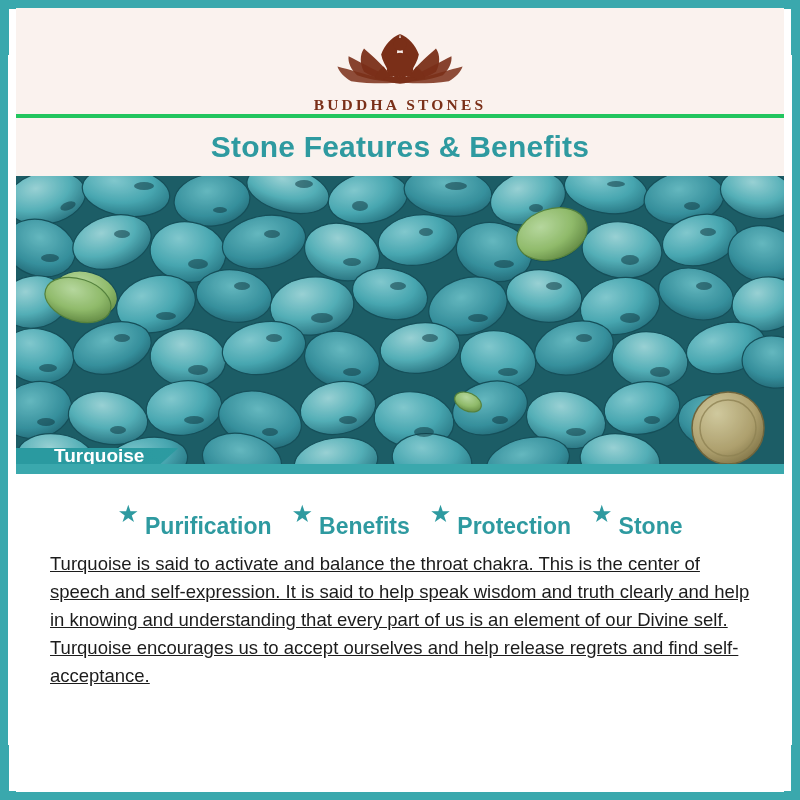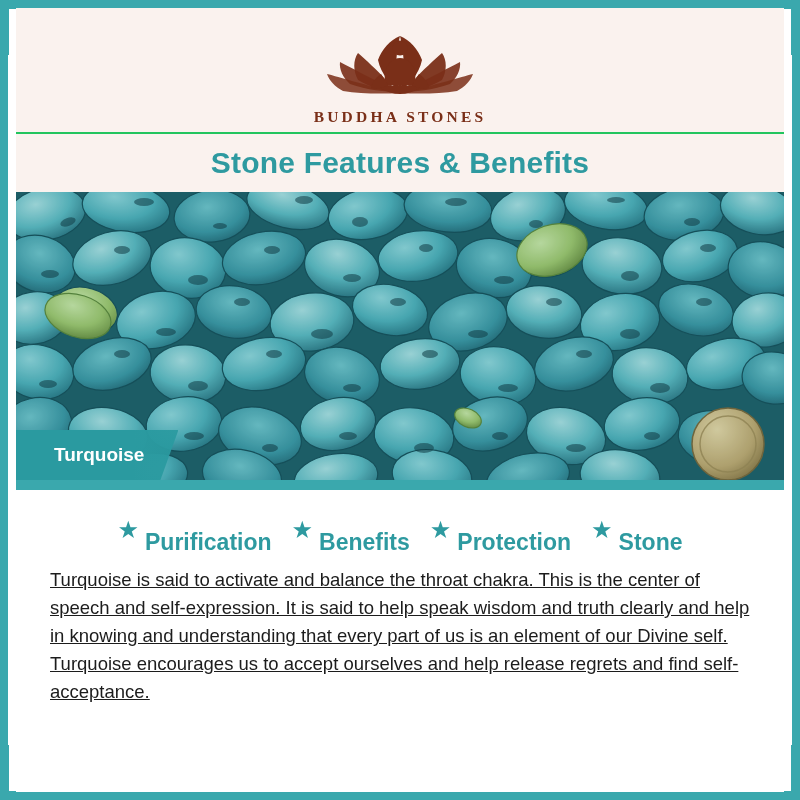--- a/index.html
+++ b/index.html
@@ -52,21 +52,21 @@
     top: 8px;
     width: 768px;
     height: 784px;
     background: #ffffff;
     box-sizing: border-box;
   }
 
   
   #header {
     position: relative;
-    height: 124px;
+    height: 106px;
     background: #faf2ee;
     display: flex;
     flex-direction: column;
     align-items: center;
     justify-content: flex-start;
     padding-top: 14px;
     box-sizing: border-box;
   }
   #logo-mark {
     width: 150px;
@@ -80,21 +80,21 @@
     color: #7a2f18;
     font-family: "Liberation Serif", serif;
     font-weight: 700;
   }
 
   
   #title-band {
     position: relative;
     height: 58px;
     background: #faf2ee;
-    border-top: 2px solid #22c55e;
+    border-top: 4px solid #22c55e;
     display: flex;
     align-items: center;
     justify-content: center;
   }
   #title-text {
     font-size: 30px;
     font-weight: 700;
     color: #2e9aa0;
     letter-spacing: 0.2px;
     white-space: nowrap;
@@ -110,21 +110,21 @@
   #hero-canvas {
     position: absolute;
     inset: 0;
     display: block;
   }
   
   #stone-label {
     position: absolute;
     left: 0;
     bottom: 0;
-    height: 50px;
+    height: 16px;
     padding: 0 34px 0 38px;
     display: flex;
     align-items: center;
     color: #ffffff;
     font-size: 19px;
     font-weight: 700;
     background: linear-gradient(90deg, #2a9aa0 0%, #2a9aa0 72%, rgba(42,154,160,0.92) 100%);
     clip-path: polygon(0 0, 100% 0, calc(100% - 18px) 100%, 0 100%);
     box-sizing: border-box;
   }

